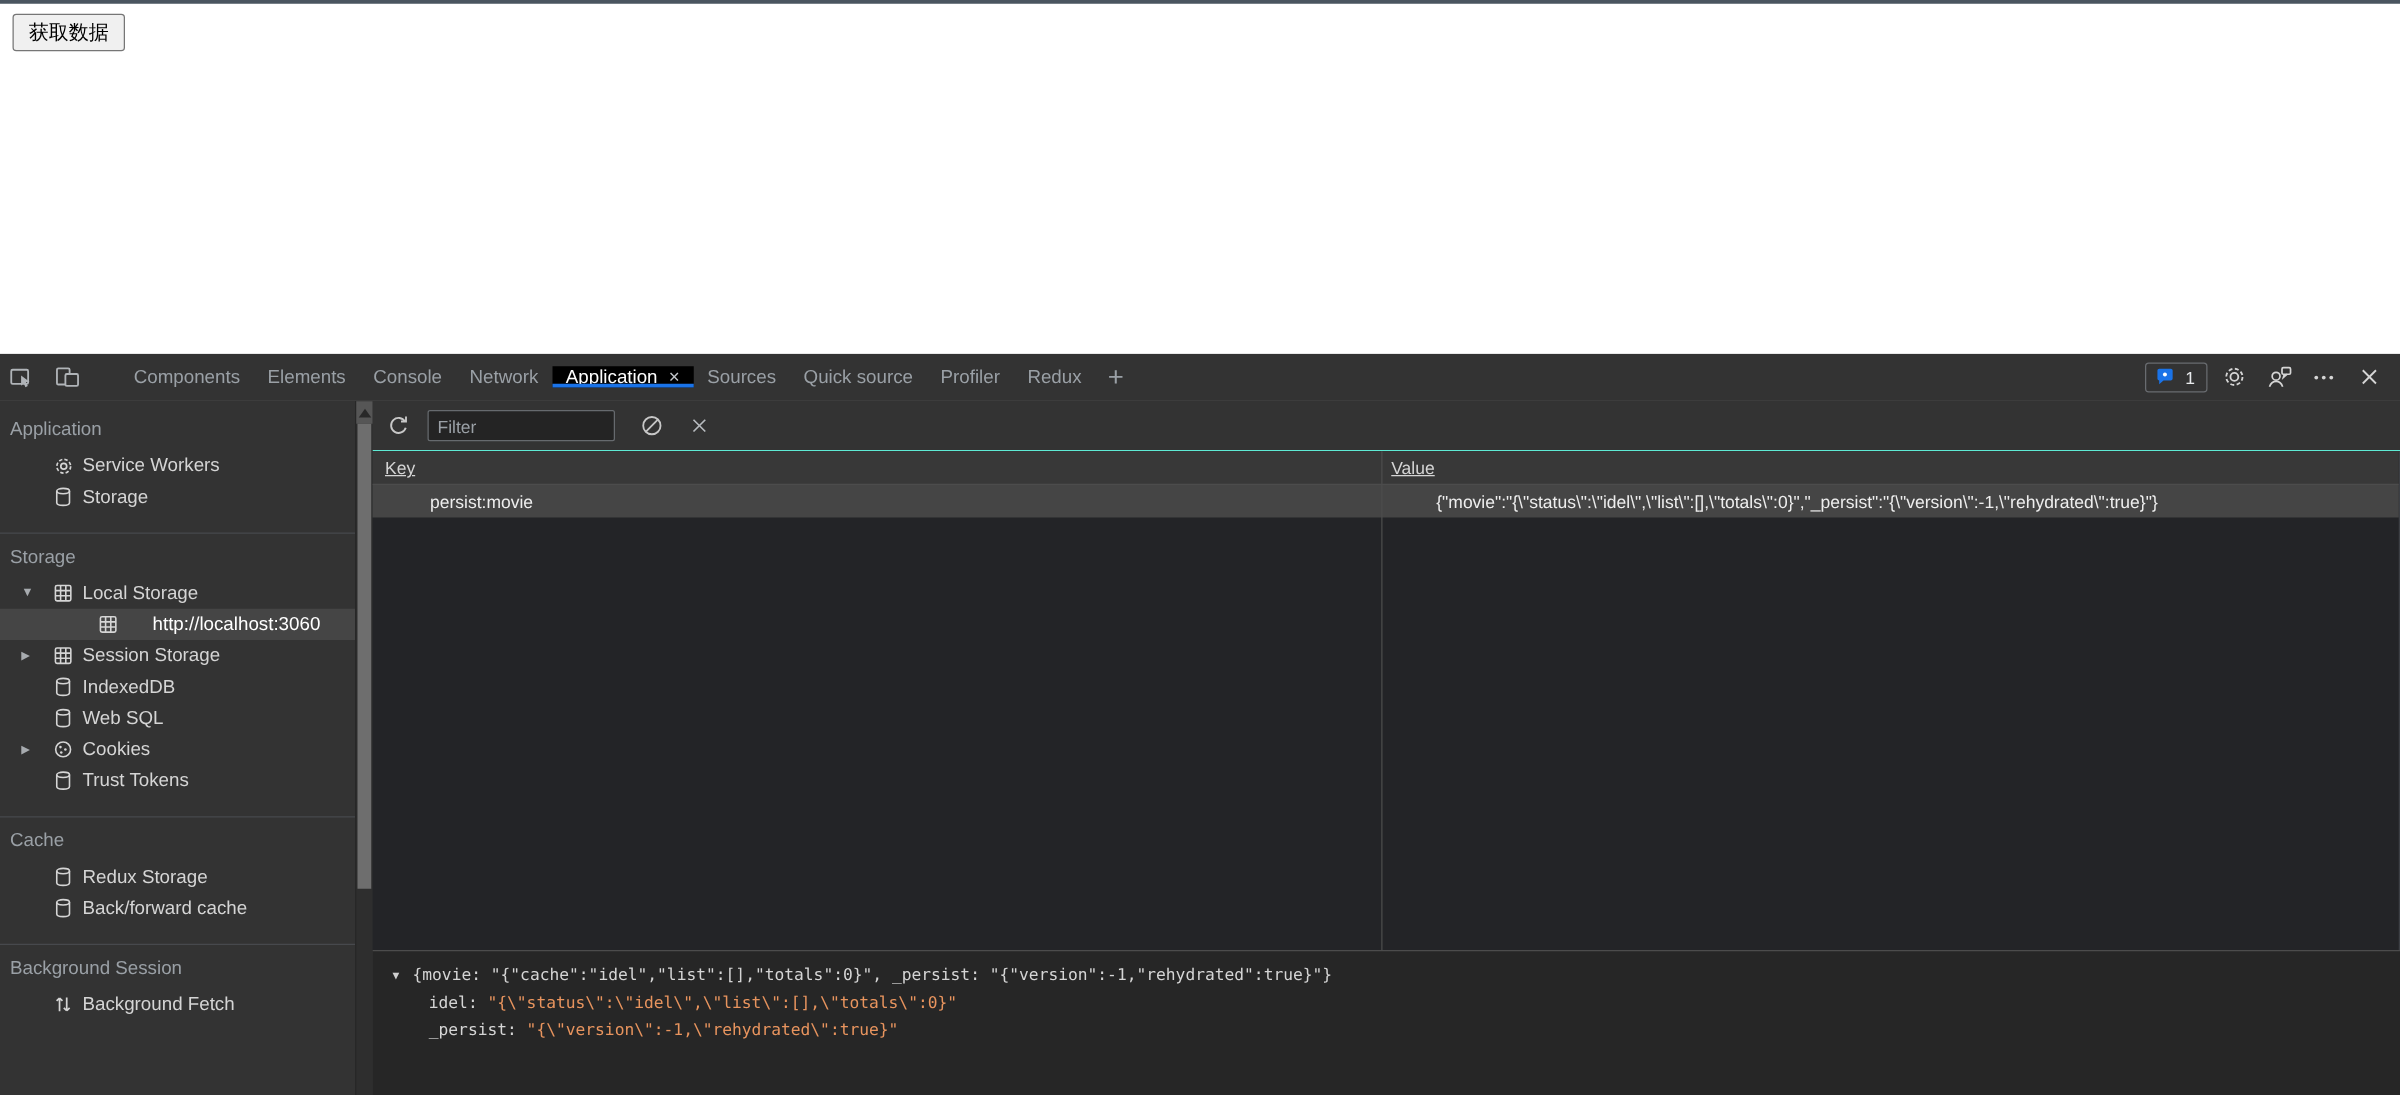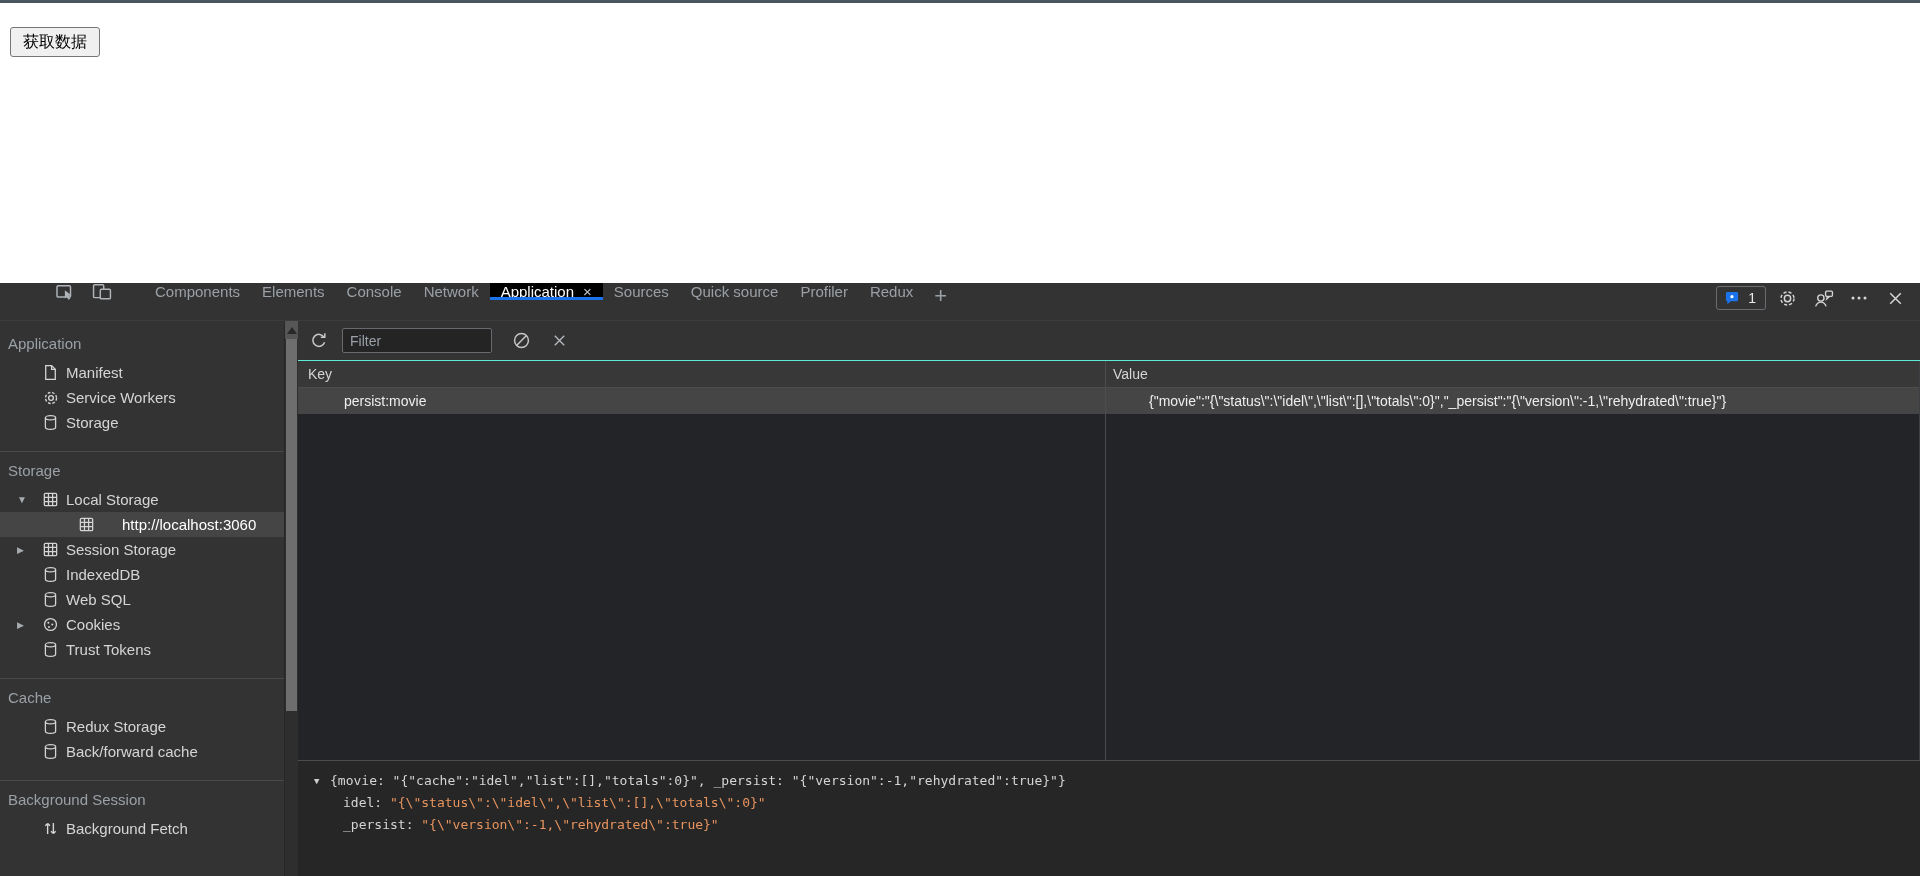--- a/index.html
+++ b/index.html
@@ -1,30 +1,30 @@
 <!DOCTYPE html>
 <html><head>
 <meta charset="utf-8">
 <style>
   * { box-sizing: border-box; margin: 0; padding: 0; }
   html, body { width: 1920px; height: 876px; overflow: hidden; background: #fff;
     font-family: "Liberation Sans", "DejaVu Sans", sans-serif; }
 
   
   .page-top { height: 283px; background: #fff; border-top: 3px solid #4a5560; position: relative; }
-  .fetch-btn { position: absolute; left: 10px; top: 24px; height: 30px; padding: 0 12px;
+  .fetch-btn { position: absolute; left: 10px; top: 8px; height: 30px; padding: 0 12px;
     font-size: 16px; color: #000; background: #f0f0f0; border: 1.5px solid #767676;
     border-radius: 3px; font-family: Liberation Sans, sans-serif; cursor: pointer; }
 
   
   .devtools { height: 593px; background: #333333; color: #dadada; font-size: 15px; }
 
   
-  .tabbar { height: 38px; display: flex; align-items: flex-start; background: #333333;
-    border-bottom: 1px solid #3c3c3c; padding-left: 48px; }
+  .tabbar { height: 38px; display: flex; align-items: center; background: #333333;
+    border-bottom: 1px solid #3c3c3c; }
   .tb-icon { width: 36px; display: flex; align-items: center; justify-content: center; cursor: pointer; }
   .tab-strip { display: flex; align-items: stretch; margin-left: 24px; }
   .tab { display: flex; align-items: center; padding: 0 11px; color: #9aa0a6; cursor: pointer;
     position: relative; white-space: nowrap; }
   .tab.active { background: #000; color: #fff; }
   .tab.active::after { content: ""; position: absolute; left: 0; right: 0; bottom: 0; height: 3px; background: #1a73e8; }
   .tab-close { margin-left: 9px; font-size: 15px; color: #c3c7cb; }
   .tab-plus { display: flex; align-items: center; padding: 0 10px; color: #9aa0a6; font-size: 22px; cursor: pointer; }
   .tb-right { margin-left: auto; display: flex; align-items: center; gap: 6px; padding-right: 10px; }
   .issues-badge { display: flex; align-items: center; gap: 7px; border: 1px solid #696c70;
@@ -60,21 +60,21 @@
   .tool-btn { width: 30px; height: 30px; display: flex; align-items: center; justify-content: center; cursor: pointer; margin-left: 6px; }
   .filter-input { width: 150px; height: 25px; margin-left: 8px; background: #242424; color: #dadada;
     border: 1px solid #666a6e; border-radius: 2px; padding: 0 7px; font-size: 14px; outline: none;
     font-family: "Liberation Sans", sans-serif; }
   .filter-input::placeholder { color: #9aa0a6; }
 
   
   .grid { flex: 1; background: #232427; position: relative; border-right: 1px solid #3c3f44; }
   .col-divider { position: absolute; left: 807px; top: 0; bottom: 0; width: 1px; background: #4c4c4c; }
   .grid-header { height: 27px; display: flex; background: #383838; border-bottom: 1px solid #4c4c4c;
-    font-size: 14px; color: #d5d5d5; }
+    font-size: 14px; color: #d5d5d5; text-decoration: underline; }
   .gh-key { width: 807px; line-height: 26px; padding-left: 10px; }
   .gh-val { flex: 1; line-height: 26px; padding-left: 8px; }
   .grid-row { height: 26px; display: flex; font-size: 14px; color: #eeeeee; cursor: pointer; padding-left: 36px; }
   .grid-row.selected { background: #454545; }
   .gr-key { width: 807px; line-height: 26px; padding-left: 10px; overflow: hidden; }
   .gr-val { flex: 1; line-height: 26px; padding-left: 8px; white-space: nowrap; overflow: hidden; }
 
   
   .preview { height: 116px; background: #262626; border-top: 1px solid #4c4c4c;
     font-family: "DejaVu Sans Mono", "Liberation Mono", monospace; font-size: 13px; color: #d5d5d5;
@@ -181,30 +181,20 @@
 
   <div class="dt-body">
 
     <div class="sidebar-wrap">
       <div class="sidebar">
           <div class="section">
             <div class="sec-header">Application</div>
             <div class="sb-row">
               <span class="caret"></span>
               <span class="sb-ico">
-                <svg width="17" height="17" viewBox="0 0 16 16" fill="none" stroke="#d5d5d5" stroke-width="1.2">
-                  <path d="M3.5 1.5h5.5l3.5 3.5v9.5h-9z"></path>
-                  <path d="M9 1.5v3.5h3.5"></path>
-                </svg>
-              </span>
-              <span class="sb-label">Manifest</span>
-            </div>
-            <div class="sb-row">
-              <span class="caret"></span>
-              <span class="sb-ico">
                 <svg width="18" height="18" viewBox="0 0 16 16" fill="none" stroke="#d5d5d5" stroke-width="1.2">
                   <circle cx="8" cy="8" r="2.1"></circle>
                   <circle cx="8" cy="8" r="4.9" stroke-dasharray="2.4 1.5"></circle>
                 </svg>
               </span>
               <span class="sb-label">Service Workers</span>
             </div>
             <div class="sb-row">
               <span class="caret"></span>
               <span class="sb-ico">

